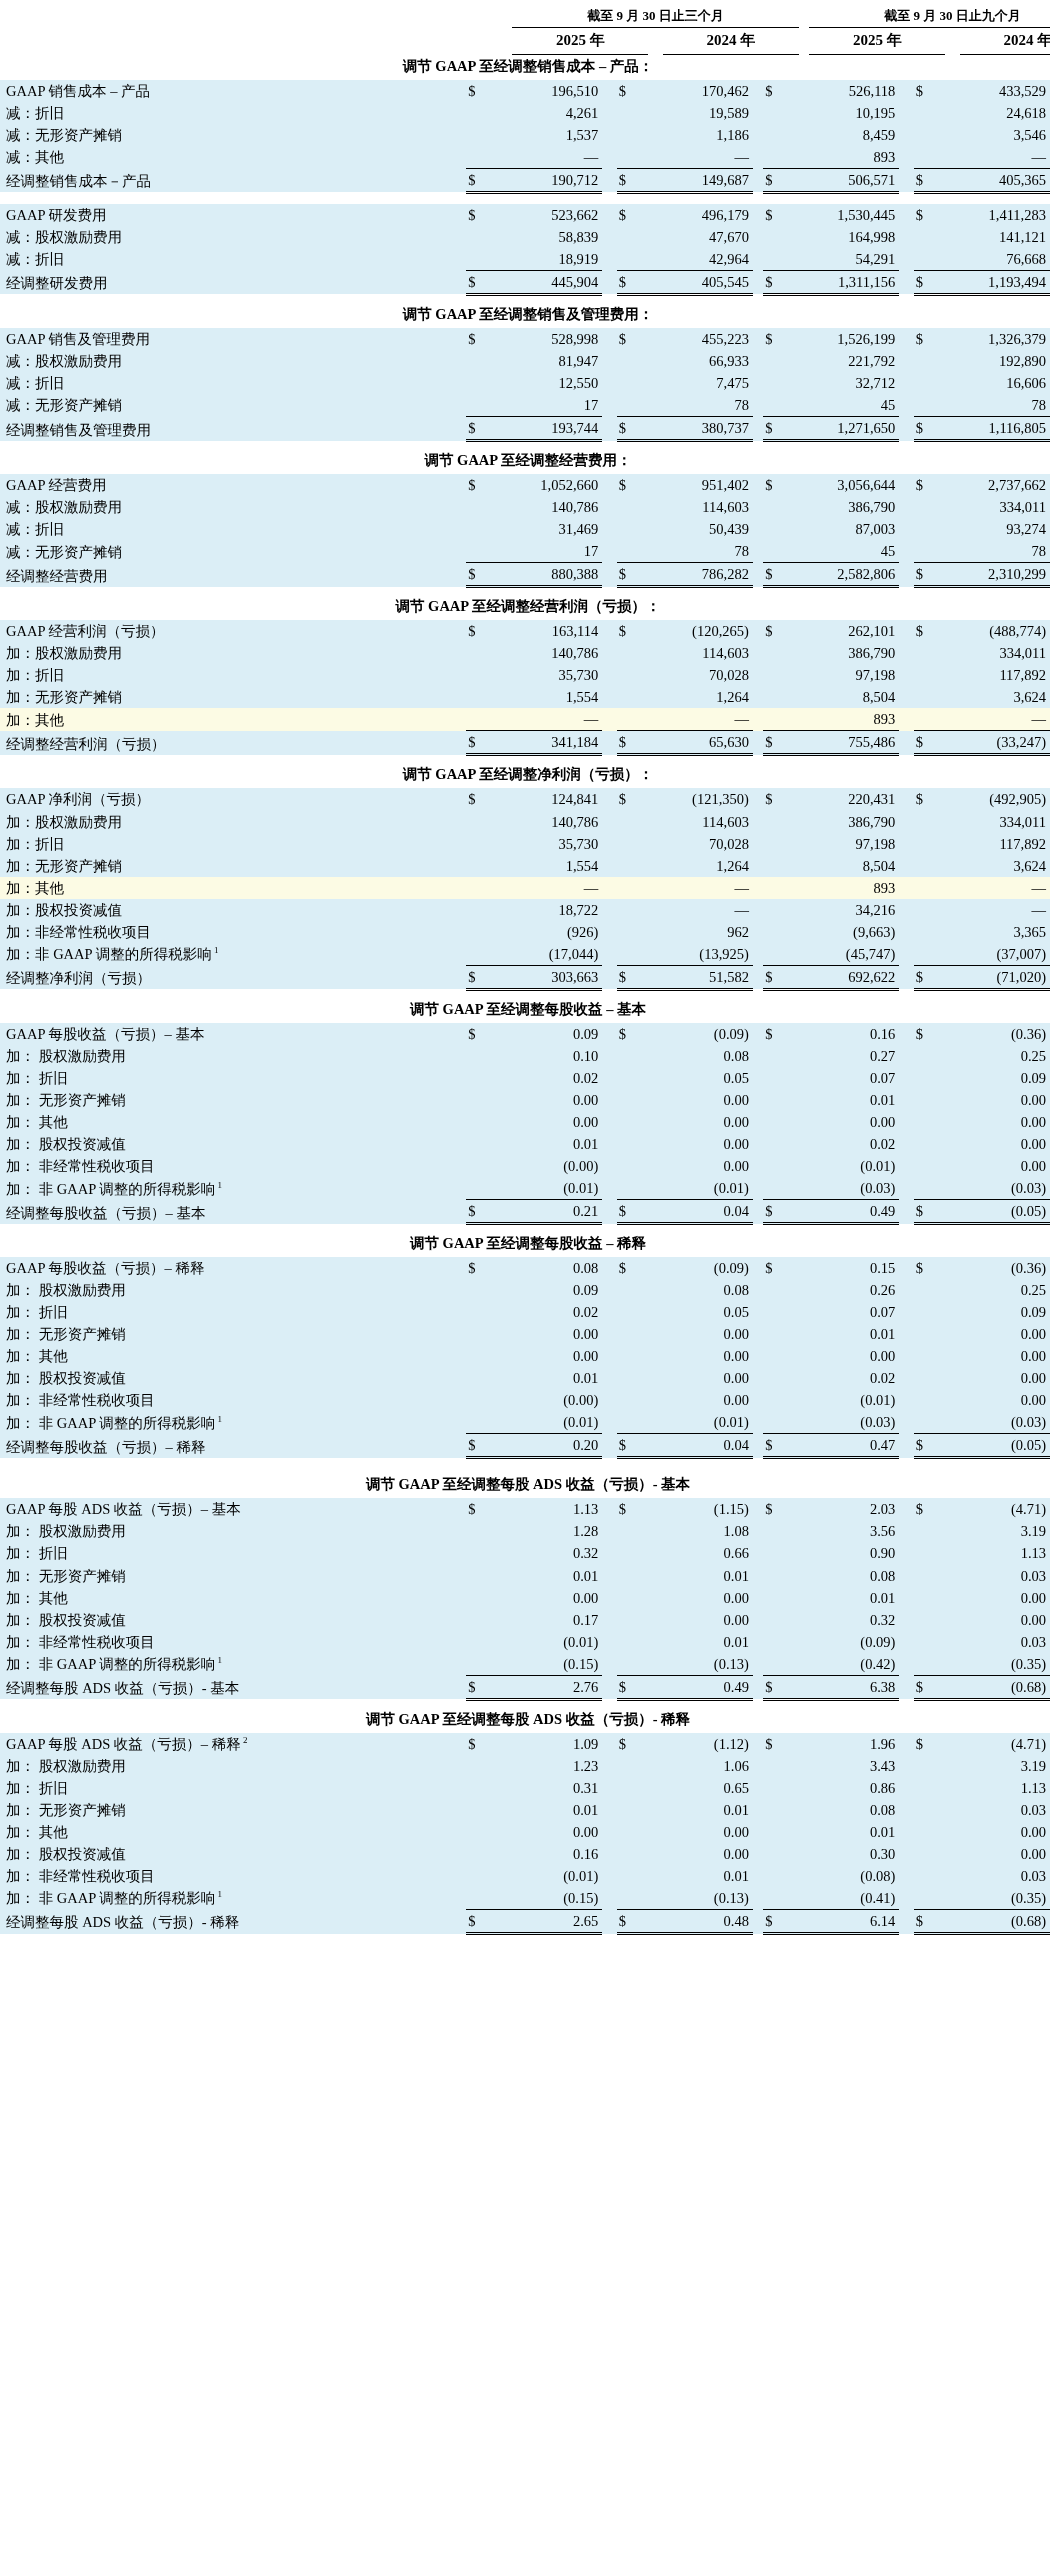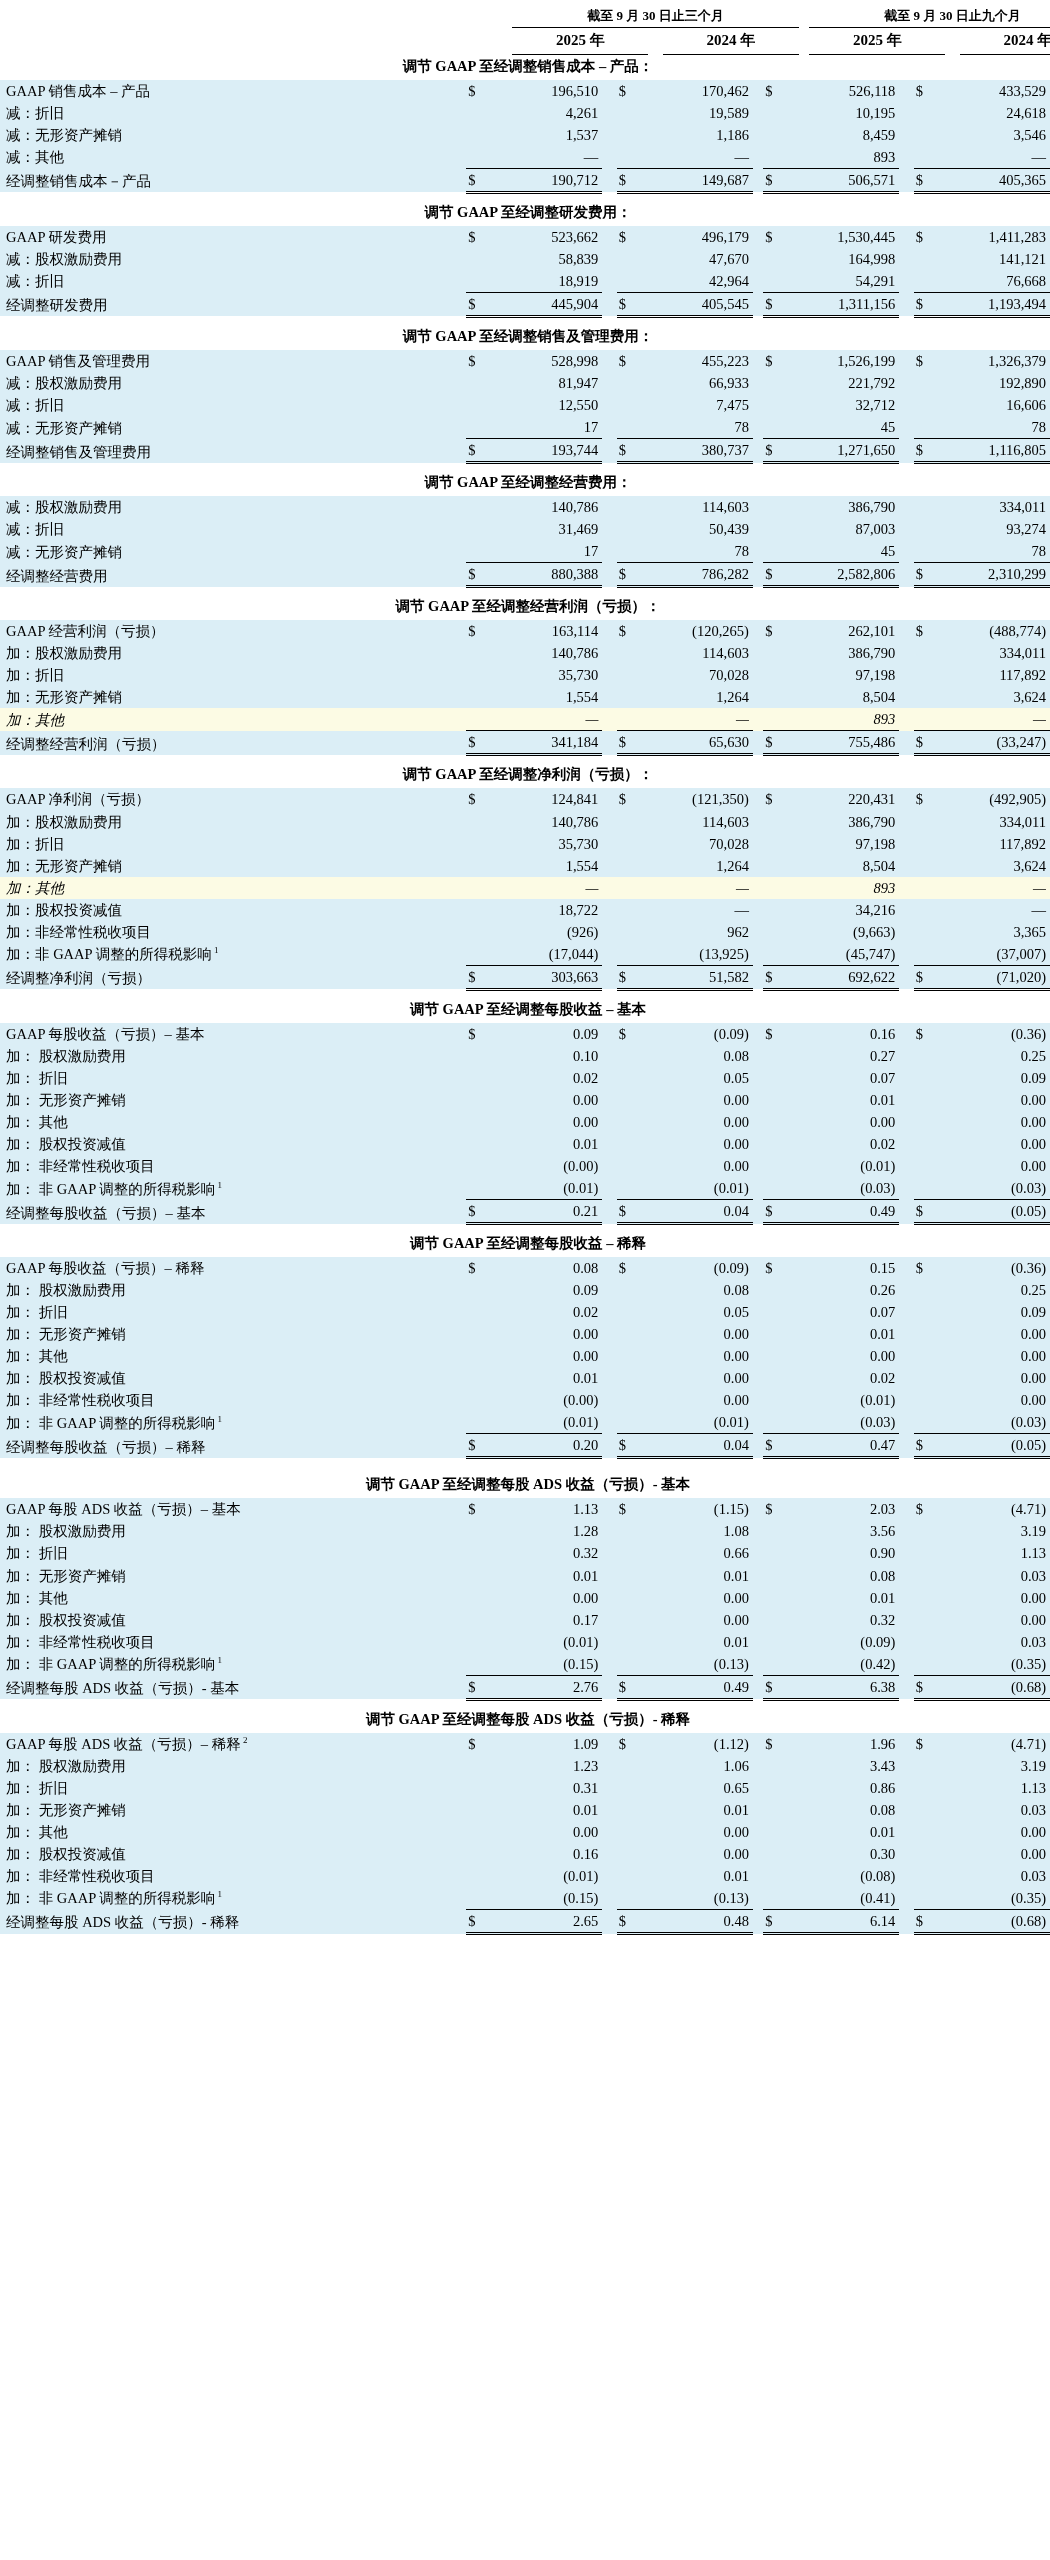--- a/index.html
+++ b/index.html
@@ -46,21 +46,21 @@
     white-space: nowrap;
     font-variant-numeric: tabular-nums;
   }
   .cur {
     text-align: left;
     padding-left: 2px;
     white-space: nowrap;
   }
   .section td { font-weight: bold; text-align: center; }
   .shade-blue { background: #dbeef6; }
-  .shade-yellow { background: #fcfbe4; font-style: italic; }
+  .shade-yellow { background: #fcfbe4; }
 
   
   .hdr-table {
     border-collapse: collapse;
     width: 1050px;
     table-layout: fixed;
     font-size: 13px;
     margin-left: 46px;
   }
   .hdr-title {
@@ -220,23 +220,20 @@
           <td class="shade-blue"></td>
           <td class="cur shade-blue dbl-num">$</td>
           <td class="num shade-blue dbl-num">506,571</td>
           <td class="shade-blue"></td>
           <td class="cur shade-blue dbl-num">$</td>
           <td class="num shade-blue dbl-num">405,365</td>
         </tr>
         <tr class="spacer">
           <td colspan="12"></td>
         </tr>
-        <tr class="section">
-          <td class="label" colspan="12">调节 GAAP 至经调整研发费用：</td>
-        </tr>
         <tr class="thinspacer">
           <td colspan="12"></td>
         </tr>
         <tr>
           <td class="label shade-blue">GAAP 研发费用</td>
           <td class="cur shade-blue">$</td>
           <td class="num shade-blue">523,662</td>
           <td class="shade-blue"></td>
           <td class="cur shade-blue">$</td>
           <td class="num shade-blue">496,179</td>
@@ -369,20 +366,34 @@
           <td class="num shade-blue dbl-num">1,116,805</td>
         </tr>
         <tr class="spacer">
           <td colspan="12"></td>
         </tr>
         <tr class="section">
           <td class="label" colspan="12">调节 GAAP 至经调整经营费用：</td>
         </tr>
         <tr class="thinspacer">
           <td colspan="12"></td>
+        </tr>
+        <tr>
+          <td class="label shade-blue">GAAP 经营费用</td>
+          <td class="cur shade-blue">$</td>
+          <td class="num shade-blue">1,052,660</td>
+          <td class="shade-blue"></td>
+          <td class="cur shade-blue">$</td>
+          <td class="num shade-blue">951,402</td>
+          <td class="shade-blue"></td>
+          <td class="cur shade-blue">$</td>
+          <td class="num shade-blue">3,056,644</td>
+          <td class="shade-blue"></td>
+          <td class="cur shade-blue">$</td>
+          <td class="num shade-blue">2,737,662</td>
         </tr>
         <tr>
           <td class="label shade-blue">减：股权激励费用</td>
           <td class="cur shade-blue"></td>
           <td class="num shade-blue">140,786</td>
           <td class="shade-blue"></td>
           <td class="cur shade-blue"></td>
           <td class="num shade-blue">114,603</td>
           <td class="shade-blue"></td>
           <td class="cur shade-blue"></td>

